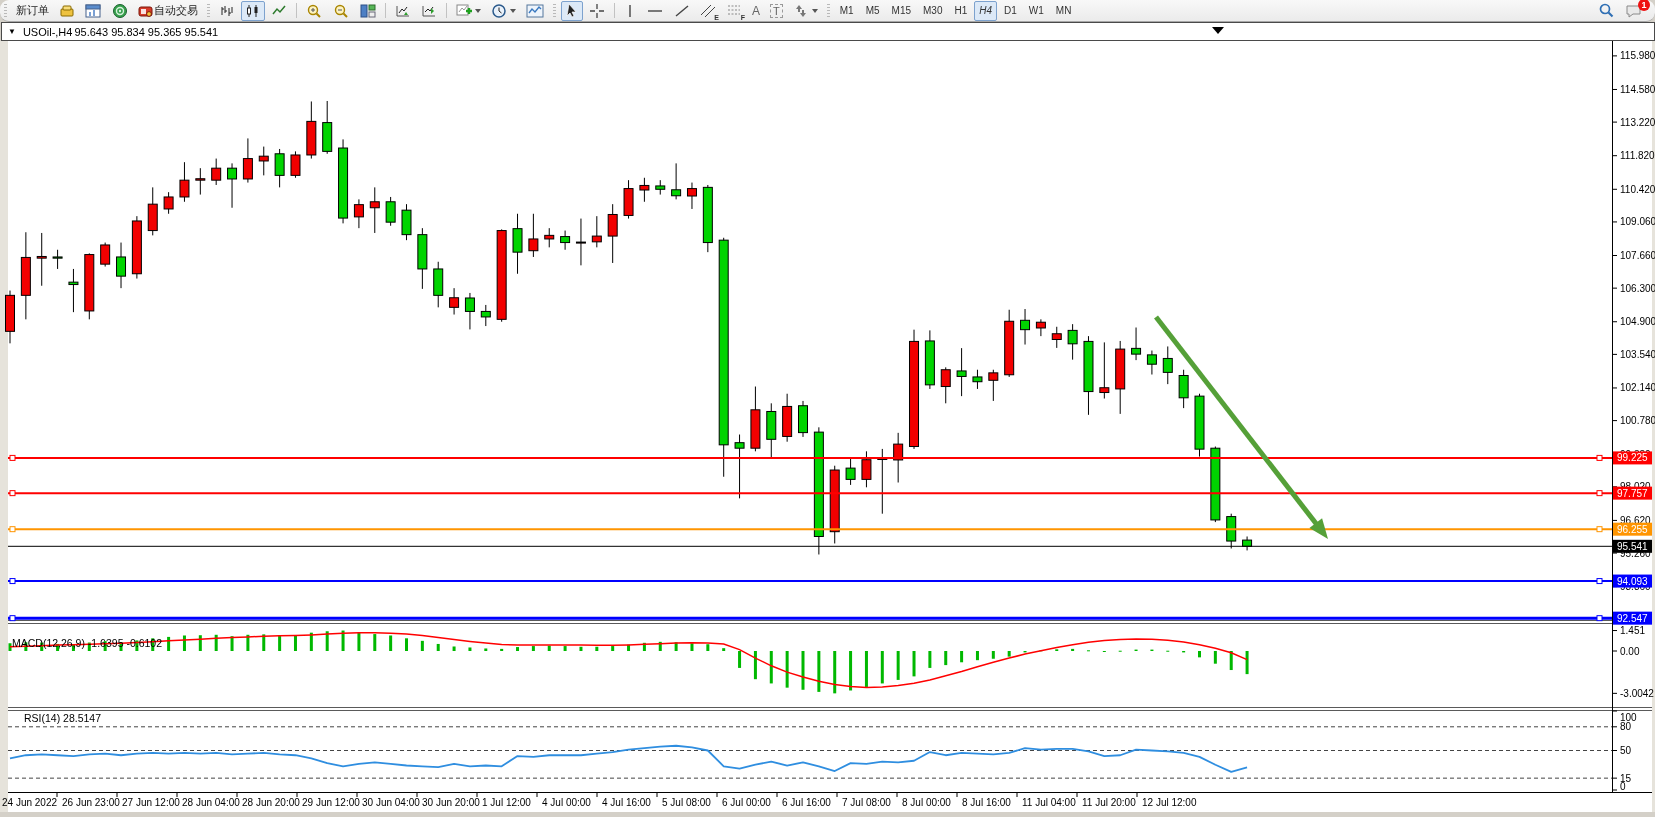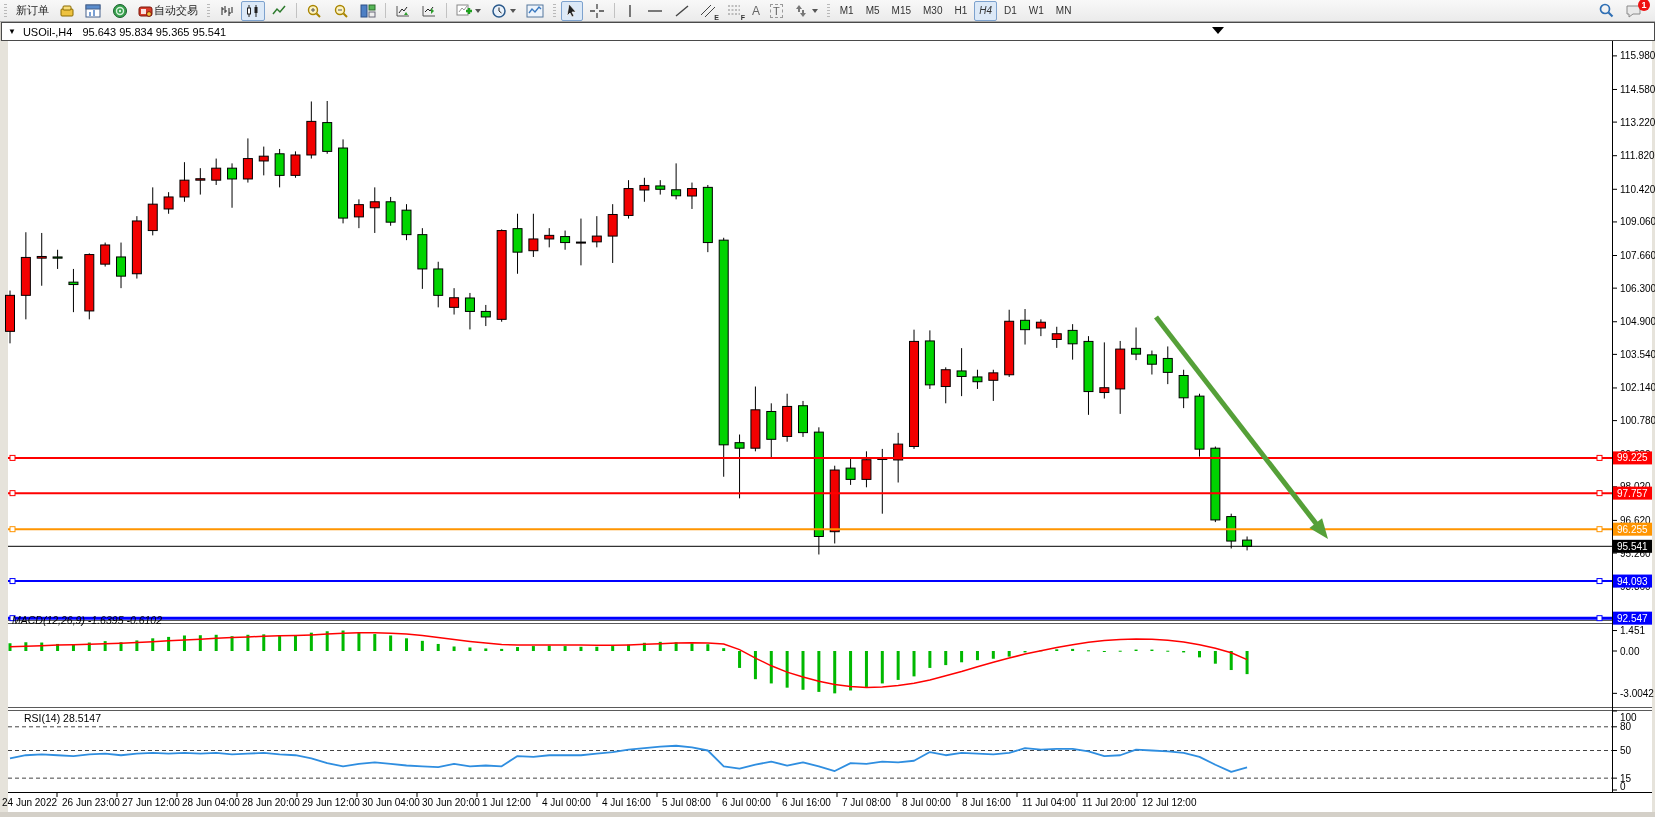--- a/index.html
+++ b/index.html
@@ -2,44 +2,44 @@
 <html><head>
 <meta charset="utf-8">
 <style>
   html,body{margin:0;padding:0;}
   body{width:1655px;height:817px;overflow:hidden;position:relative;background:#d4d0c8;
        font-family:"Liberation Sans",sans-serif;-webkit-font-smoothing:antialiased;}
   #chart-svg{position:absolute;left:0;top:0;z-index:0;}
   
   #toolbar{position:absolute;left:0;top:0;width:1655px;height:21px;z-index:3;
            background:linear-gradient(#f8f8f8,#ebebeb);border-bottom:1px solid #a8a8a8;
-           display:flex;align-items:center;font-size:11px;color:#222;}
+           display:flex;align-items:center;font-size:11px;color:#222;border-radius:9px;}
   .tbtn{display:flex;align-items:center;height:18px;padding:0 3px;margin:0 1px;border:1px solid transparent;
         border-radius:2px;position:relative;white-space:nowrap;cursor:default;}
   .tbtn.pressed{border:1px solid #7da2ce;background:#dce9f7;font-style:italic;}
   .tsep{width:1px;height:15px;background:#c2c2c2;margin:0 4px;}
   .tgrip{width:3px;height:14px;margin:0 4px;
          background:repeating-linear-gradient(180deg,#b9b9b9 0 1px,transparent 1px 3px);}
   .caret{width:0;height:0;border-left:3px solid transparent;border-right:3px solid transparent;
          border-top:4px solid #555;margin-left:3px;}
   .sub{position:absolute;right:0;bottom:-1px;font-size:7px;color:#333;font-weight:bold;}
   .tflabel{font-size:10px;padding:0 4px;color:#333;}
   .spacer{flex:1;}
   .badge{position:absolute;right:-4px;top:-3px;background:#e11;color:#fff;border-radius:7px;
          min-width:12px;height:12px;line-height:12px;font-size:9px;text-align:center;font-weight:bold;}
   
   #titlestrip{position:absolute;left:1px;top:22px;width:1652px;height:17px;z-index:2;background:#fff;
               border:1px solid #4a4a4a;display:flex;align-items:center;font-size:11px;color:#000;}
   #titlestrip .tri{font-size:8px;margin:0 7px 0 6px;}
-  #titlestrip .vals{margin-left:10px;text-align:right;}
+  #titlestrip .vals{margin-left:2px;text-align:right;}
   #shift-marker{position:absolute;left:1212px;top:27px;z-index:3;width:0;height:0;
                 border-left:6px solid transparent;border-right:6px solid transparent;border-top:7px solid #000;}
   
   .pane-label{position:absolute;z-index:2;font-size:10.5px;color:#000;left:12px;}
-  #macd-label{top:614px;font-style:italic;}
+  #macd-label{top:637px;}
   #rsi-label{top:712px;margin-left:12px;}
   .icon16{display:block;}
 </style>
 </head>
 <body>
 
 <div id="toolbar">
   <div class="tgrip"></div>
   <div class="tbtn">
     <span>新订单</span>

